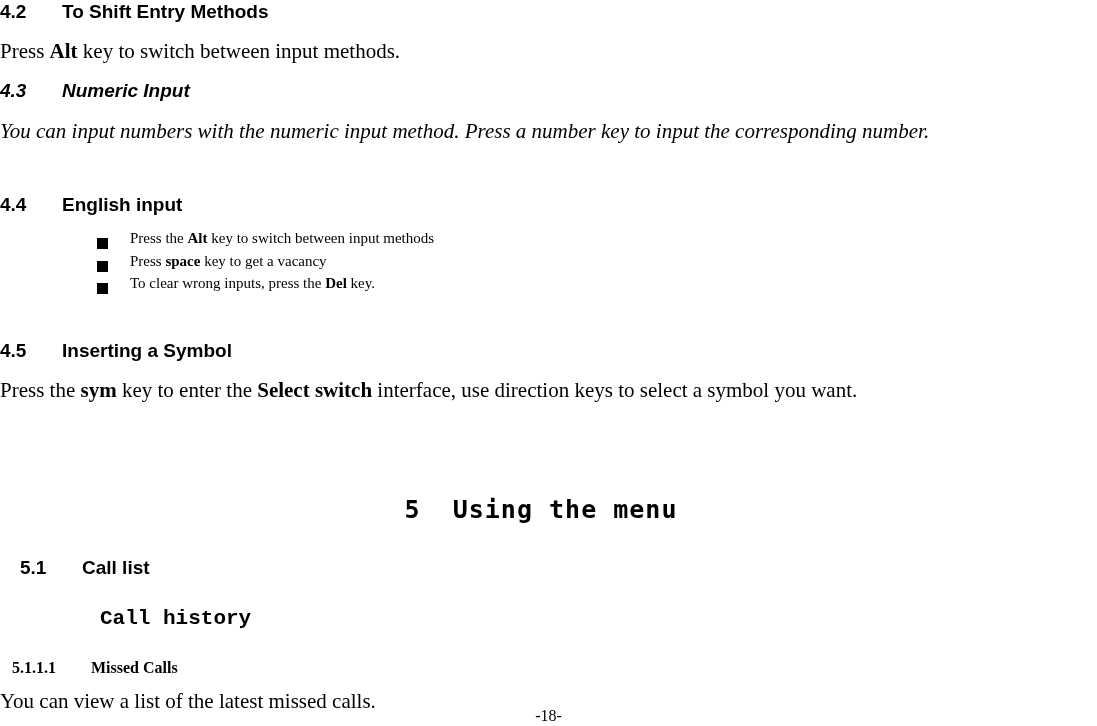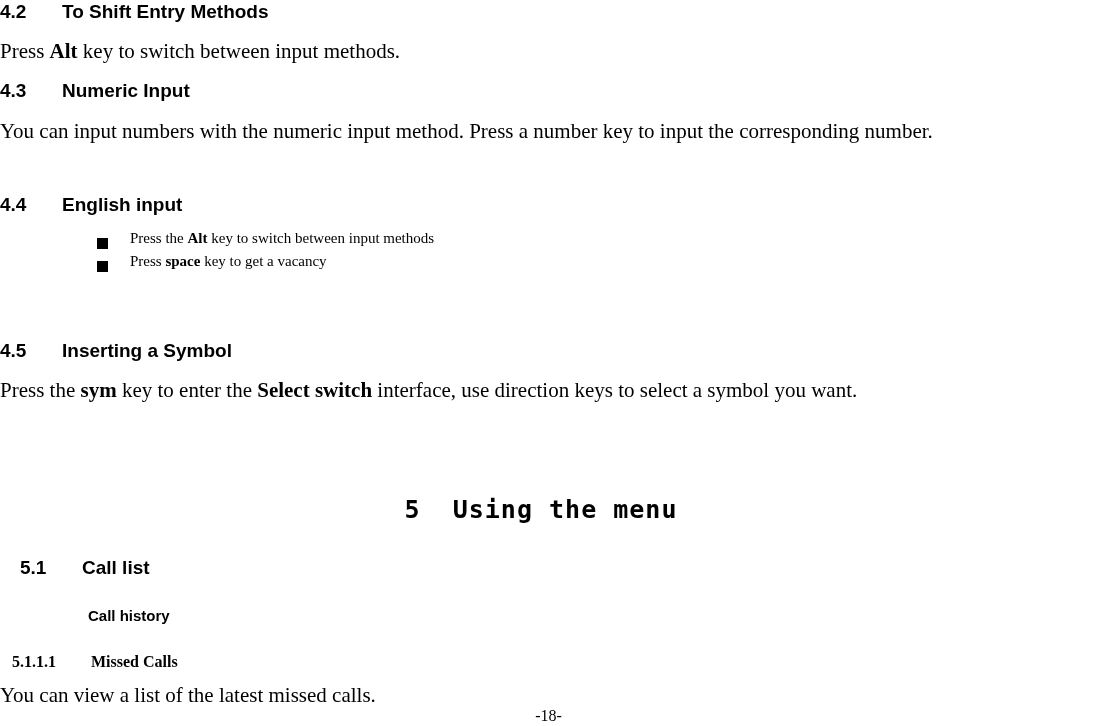--- a/index.html
+++ b/index.html
@@ -91,24 +91,24 @@
   }
 
   h3.sub-heading {
     font-family: "Liberation Sans", sans-serif;
     font-weight: bold;
     font-size: 19px;
     margin: 0;
     padding: 0;
   }
   h4.sub-sub-heading {
-    font-family: Liberation Sans, sans-serif;
+    font-family: Liberation Mono, monospace;
     font-weight: bold;
-    font-size: 15px;
-    margin: 0;
+    font-size: 21px;
+    margin: 12px;
     padding: 0;
   }
   h5.item-heading {
     font-family: "Liberation Serif", serif;
     font-weight: bold;
     font-size: 16px;
     margin: 12px;
     padding: 0;
   }
   .footer {
@@ -126,30 +126,31 @@
 
 <div class="page">
 
   <div class="content">
 
     <div style="position:absolute; left:0px; top:2px; width:1097px;">
       <h2 class="sec-heading"><span class="num" style="width:62px">4.2</span><span>To Shift Entry Methods</span></h2>
       <p class="body-text" style="margin-top:16px;"><span>Press </span><b class="bold">Alt</b><span> key to switch between input methods.</span></p>
     </div>
 
-    <div style="position:absolute; left:0px; top:81px; width:1097px;">
+    <div style="position:absolute; left:0px; top:81px; width:1097px;font-style:italic;">
       <h2 class="sec-heading"><span class="num" style="width:62px">4.3</span><span>Numeric Input</span></h2>
       <p class="body-text justify-all" style="margin-top:17px; width:1097px;">You can input numbers with the numeric input method. Press a number key to input the corresponding number.</p>
     </div>
 
     <div style="position:absolute; left:0px; top:195px; width:1097px;">
       <h2 class="sec-heading"><span class="num" style="width:62px">4.4</span><span>English input</span></h2>
       <ul class="bullets" style="margin-top:11px;">
         <li><span class="sq"></span><span>Press the </span><b class="bold">Alt</b><span> key to switch between input methods</span></li>
         <li><span class="sq"></span><span>Press </span><b class="bold">space</b><span> key to get a vacancy</span></li>
+        <li><span class="sq"></span><span>To clear wrong inputs, press the </span><b class="bold">Del</b><span> key.</span></li>
       </ul>
     </div>
 
     <div style="position:absolute; left:0px; top:341px; width:1097px;">
       <h2 class="sec-heading"><span class="num" style="width:62px">4.5</span><span>Inserting a Symbol</span></h2>
       <p class="body-text" style="margin-top:16px;"><span>Press the </span><b class="bold">sym</b><span> key to enter the </span><b class="bold">Select switch</b><span> interface, use direction keys to select a symbol you want.</span></p>
     </div>
 
     <div style="position:absolute; left:0px; top:495px; width:1082px;">
       <h1 class="chapter"><span>5</span><span>&nbsp;&nbsp;</span><span>Using the menu</span></h1>

